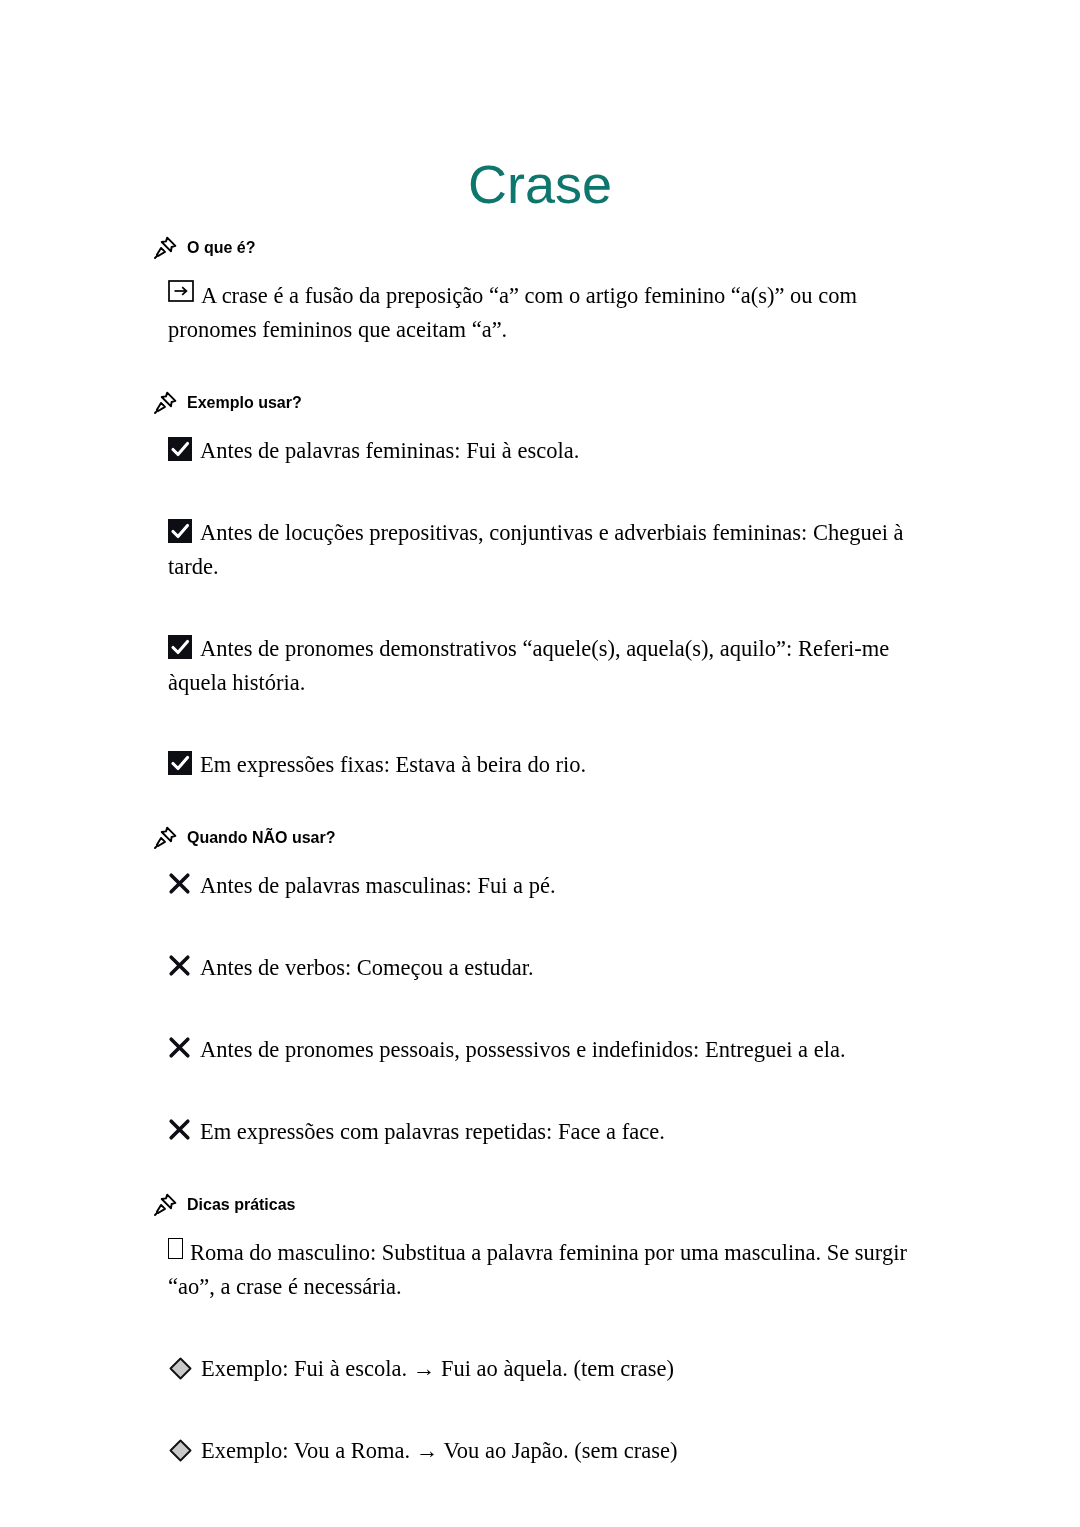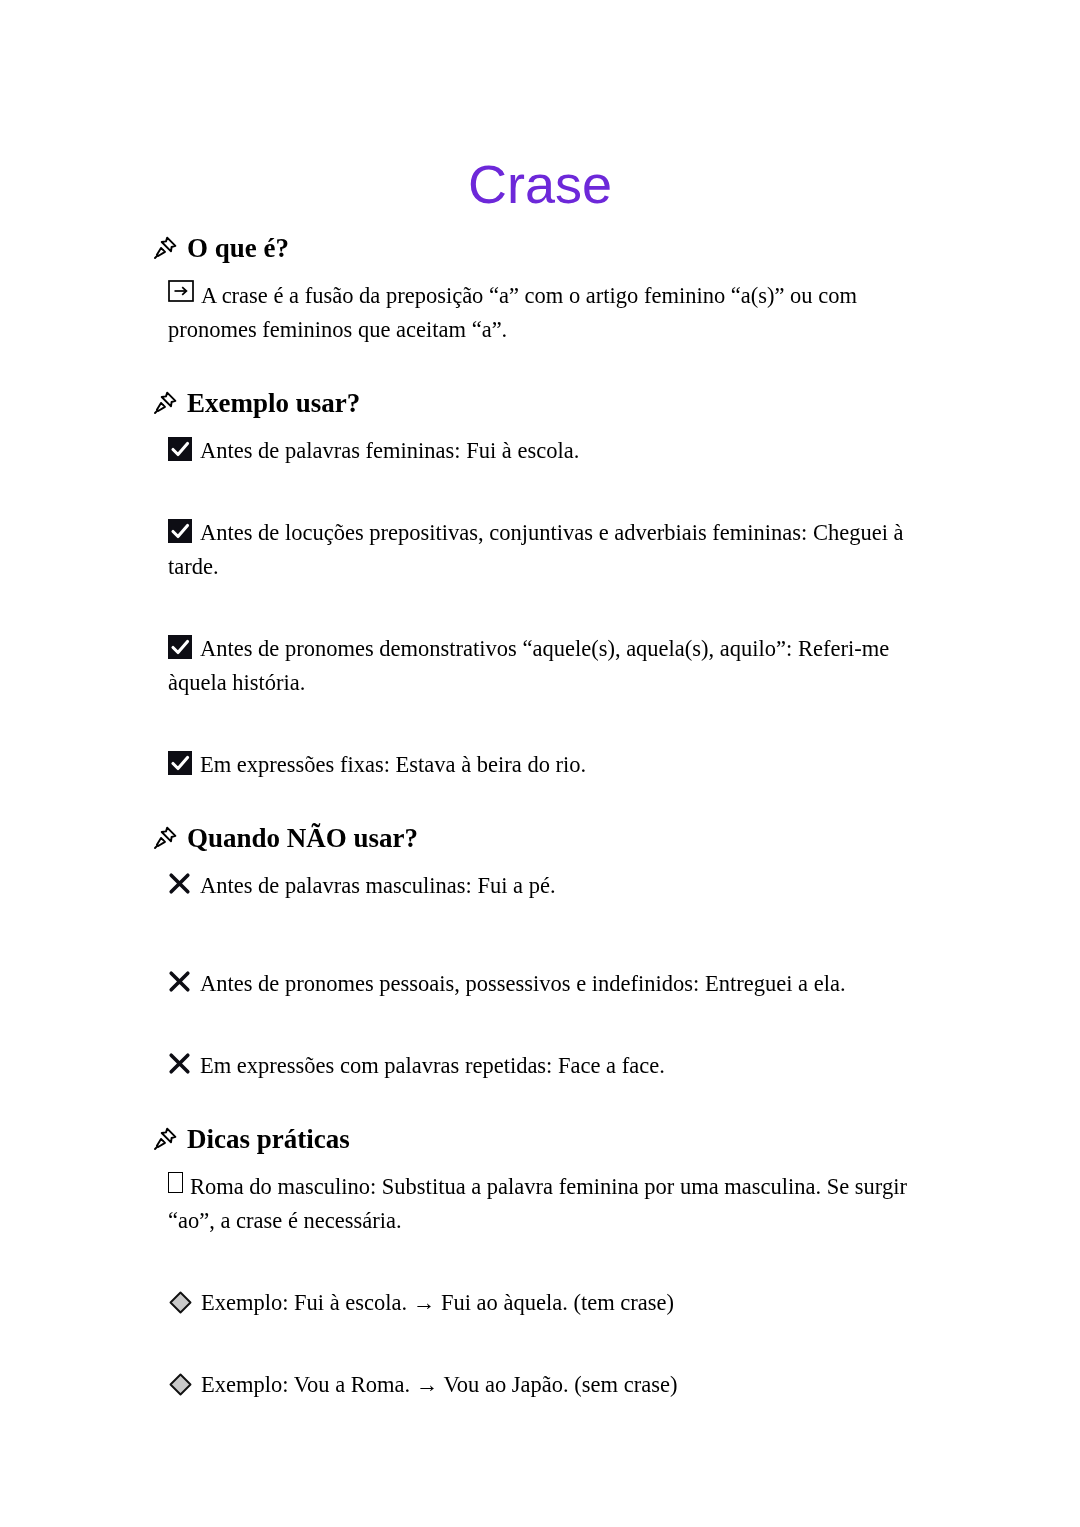--- a/index.html
+++ b/index.html
@@ -27,31 +27,31 @@
     position: absolute;
     left: 0;
     top: 117px;
     width: 1080px;
     text-align: center;
     font-family: "Liberation Sans", "DejaVu Sans", sans-serif;
     font-size: 54px;
     font-weight: 400;
     line-height: 62px;
     letter-spacing: 0px;
-    color: #6d28d9;
+    color: #0f766e;
   }
   .content {
     position: absolute;
     left: 152px;
     top: 232px;
     width: 780px;
   }
   .section-heading {
-    font-family: Liberation Serif, serif;
-    font-size: 27px;
+    font-family: Liberation Sans, sans-serif;
+    font-size: 16px;
     font-weight: bold;
     line-height: 30px;
     margin: 0 0 4px 0;
     display: flex;
     align-items: flex-start;
     gap: 9px;
   }
   .section-heading .heading-text {
     display: inline-block;
     padding-top: 1px;
@@ -246,20 +246,27 @@
     <div class="para">
       <span class="inline-icon-wrap icon icon-x">
         <svg width="23" height="23" viewBox="0 0 23 23" xmlns="http://www.w3.org/2000/svg">
           <path d="M3.2 3.2 L19.8 19.8 M19.8 3.2 L3.2 19.8" stroke="#0d0d14" stroke-width="3.6" stroke-linecap="round"></path>
         </svg>
       </span><span class="ptext">Antes de palavras masculinas: Fui a pé.</span>
     </div>
 
     <div class="block-gap-sm"></div>
 
+    <div class="para">
+      <span class="inline-icon-wrap icon icon-x">
+        <svg width="23" height="23" viewBox="0 0 23 23" xmlns="http://www.w3.org/2000/svg">
+          <path d="M3.2 3.2 L19.8 19.8 M19.8 3.2 L3.2 19.8" stroke="#0d0d14" stroke-width="3.6" stroke-linecap="round"></path>
+        </svg>
+      </span><span class="ptext">Antes de verbos: Começou a estudar.</span>
+    </div>
 
     <div class="block-gap-sm"></div>
 
     <div class="para">
       <span class="inline-icon-wrap icon icon-x">
         <svg width="23" height="23" viewBox="0 0 23 23" xmlns="http://www.w3.org/2000/svg">
           <path d="M3.2 3.2 L19.8 19.8 M19.8 3.2 L3.2 19.8" stroke="#0d0d14" stroke-width="3.6" stroke-linecap="round"></path>
         </svg>
       </span><span class="ptext">Antes de pronomes pessoais, possessivos e indefinidos: Entreguei a ela.</span>
     </div>

